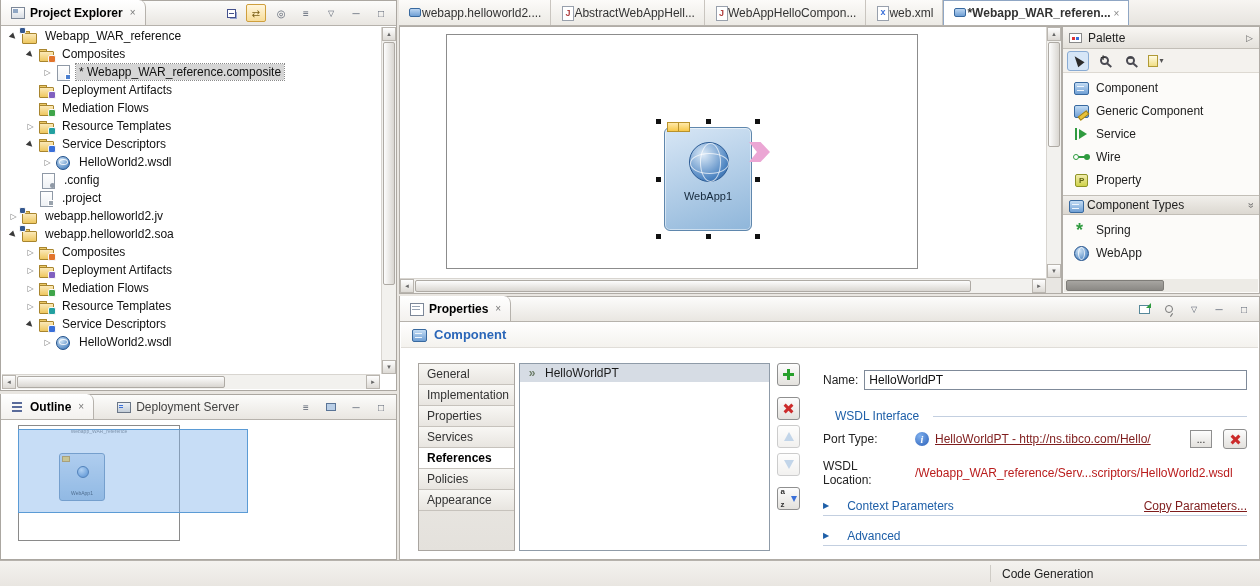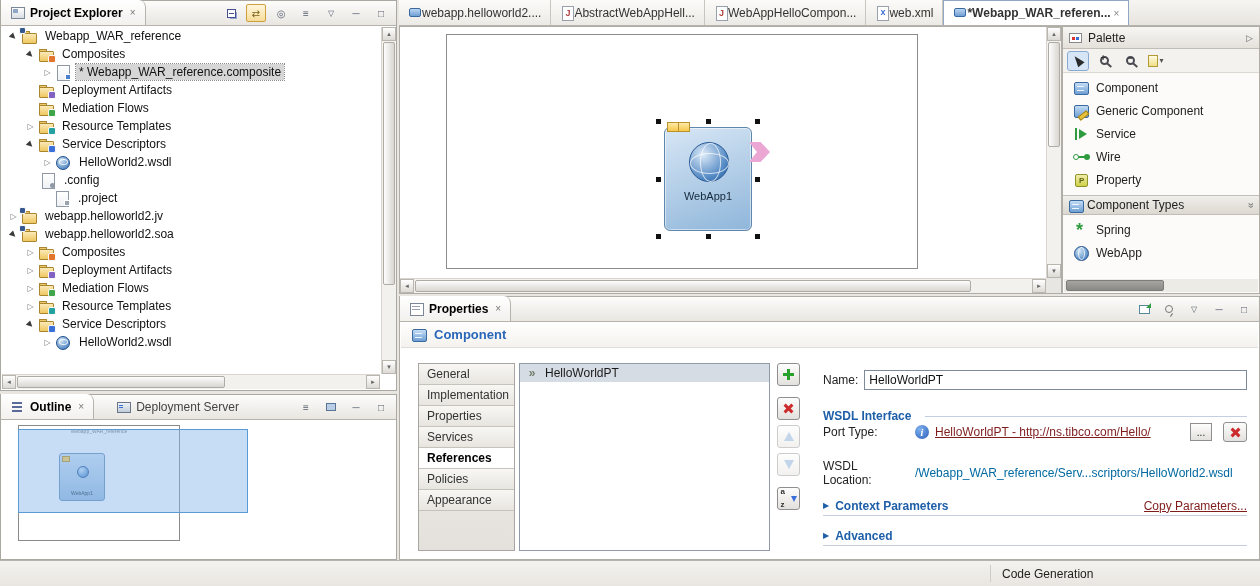--- a/index.html
+++ b/index.html
@@ -266,34 +266,34 @@
       border-top:9px solid #7aa3cf; display:block; }
   .ic-sort { width:9px; height:15px; position:relative; display:block; }
   .ic-sort::before { content:"a"; position:absolute; left:0; top:-4px; font:bold 8px "Liberation Sans",sans-serif; color:#333; }
   .ic-sort::after { content:"z"; position:absolute; left:0; bottom:-3px; font:bold 8px "Liberation Sans",sans-serif; color:#333; }
   .ic-sort-arrow { width:0; height:0; border-left:3px solid transparent; border-right:3px solid transparent;
       border-top:6px solid #3a6fd8; display:block; margin-left:1px; }
 
   .frow { position:absolute; left:423px; right:12px; display:flex; align-items:center; gap:6px; }
   #row-name { top:72px; height:22px; }
   #row-wsdlhead { top:110px; height:18px; }
-  #row-porttype { top:124px; height:22px; }
+  #row-porttype { top:131px; height:22px; }
   #row-wsdlloc { top:167px; height:18px; }
   #row-ctx { top:199px; height:20px; border-bottom:1px solid #c3cfe0; }
   #row-adv { top:229px; height:20px; border-bottom:1px solid #c3cfe0; }
   .flabel { color:#222; flex:none; }
   .flabel.w86 { width:86px; }
   .tinput { flex:1; height:20px; border:1px solid #7f8a99; padding:1px 4px;
       font:12px "Liberation Sans",sans-serif; background:#fff; color:#111; }
-  .sechead { color:#1e5fa8; font-weight:bold; }
+  .sechead { color:#1e5fa8; font-weight:normal;margin-left:12px; }
   .sec-rule { flex:1; height:1px; background:#c3cfe0; margin-left:8px; display:block; }
   .sec-arrow { color:#1e5fa8; font-size:8px; flex:none; }
   .flink { color:#7f1d1d; text-decoration:underline; cursor:pointer; white-space:nowrap; overflow:hidden; }
   .flink.right { margin-left:auto; }
-  .fvalue { color:#0369a1; }
+  .fvalue { color:#b91c1c; }
   .info-ic { width:14px; height:14px; border-radius:50%; flex:none;
       background:radial-gradient(circle at 35% 30%,#7fb0ee,#2a5fb8); color:#fff;
       font:italic bold 10px "Liberation Serif",serif; display:flex; align-items:center; justify-content:center; }
   .mini-btn { margin-left:auto; min-width:22px; height:18px; border:1px solid #8f8f8f;
       background:linear-gradient(#fdfdfd,#e3e1dd); font-size:10px; display:flex; align-items:center;
       justify-content:center; padding:0 3px; flex:none; }
 
   
   .statusbar { position:absolute; left:0; top:560px; width:1260px; height:26px;
       background:linear-gradient(#f4f2ef,#e9e6e1); border-top:1px solid #b6b2ac; }
@@ -376,21 +376,21 @@
         </div>
         <div class="trow" style="padding-left: 38px;">
           <span class="exp">▷</span>
           <span class="fico icon-file-wsdl"></span>
           <span class="tlabel">HelloWorld2.wsdl</span>
         </div>
         <div class="trow" style="padding-left: 38px;">
           <span class="fico icon-file-config file"></span>
           <span class="tlabel">.config</span>
         </div>
-        <div class="trow" style="padding-left: 52px;">
+        <div class="trow" style="padding-left: 36px;">
           <span class="fico icon-file-project file">
             <i class="bdg-f bdgf-project"></i>
           </span>
           <span class="tlabel">.project</span>
         </div>
         <div class="trow" style="padding-left: 4px;">
           <span class="exp">▷</span>
           <span class="fico icon-project f">
             <i class="bdg bdg-project"></i>
           </span>

